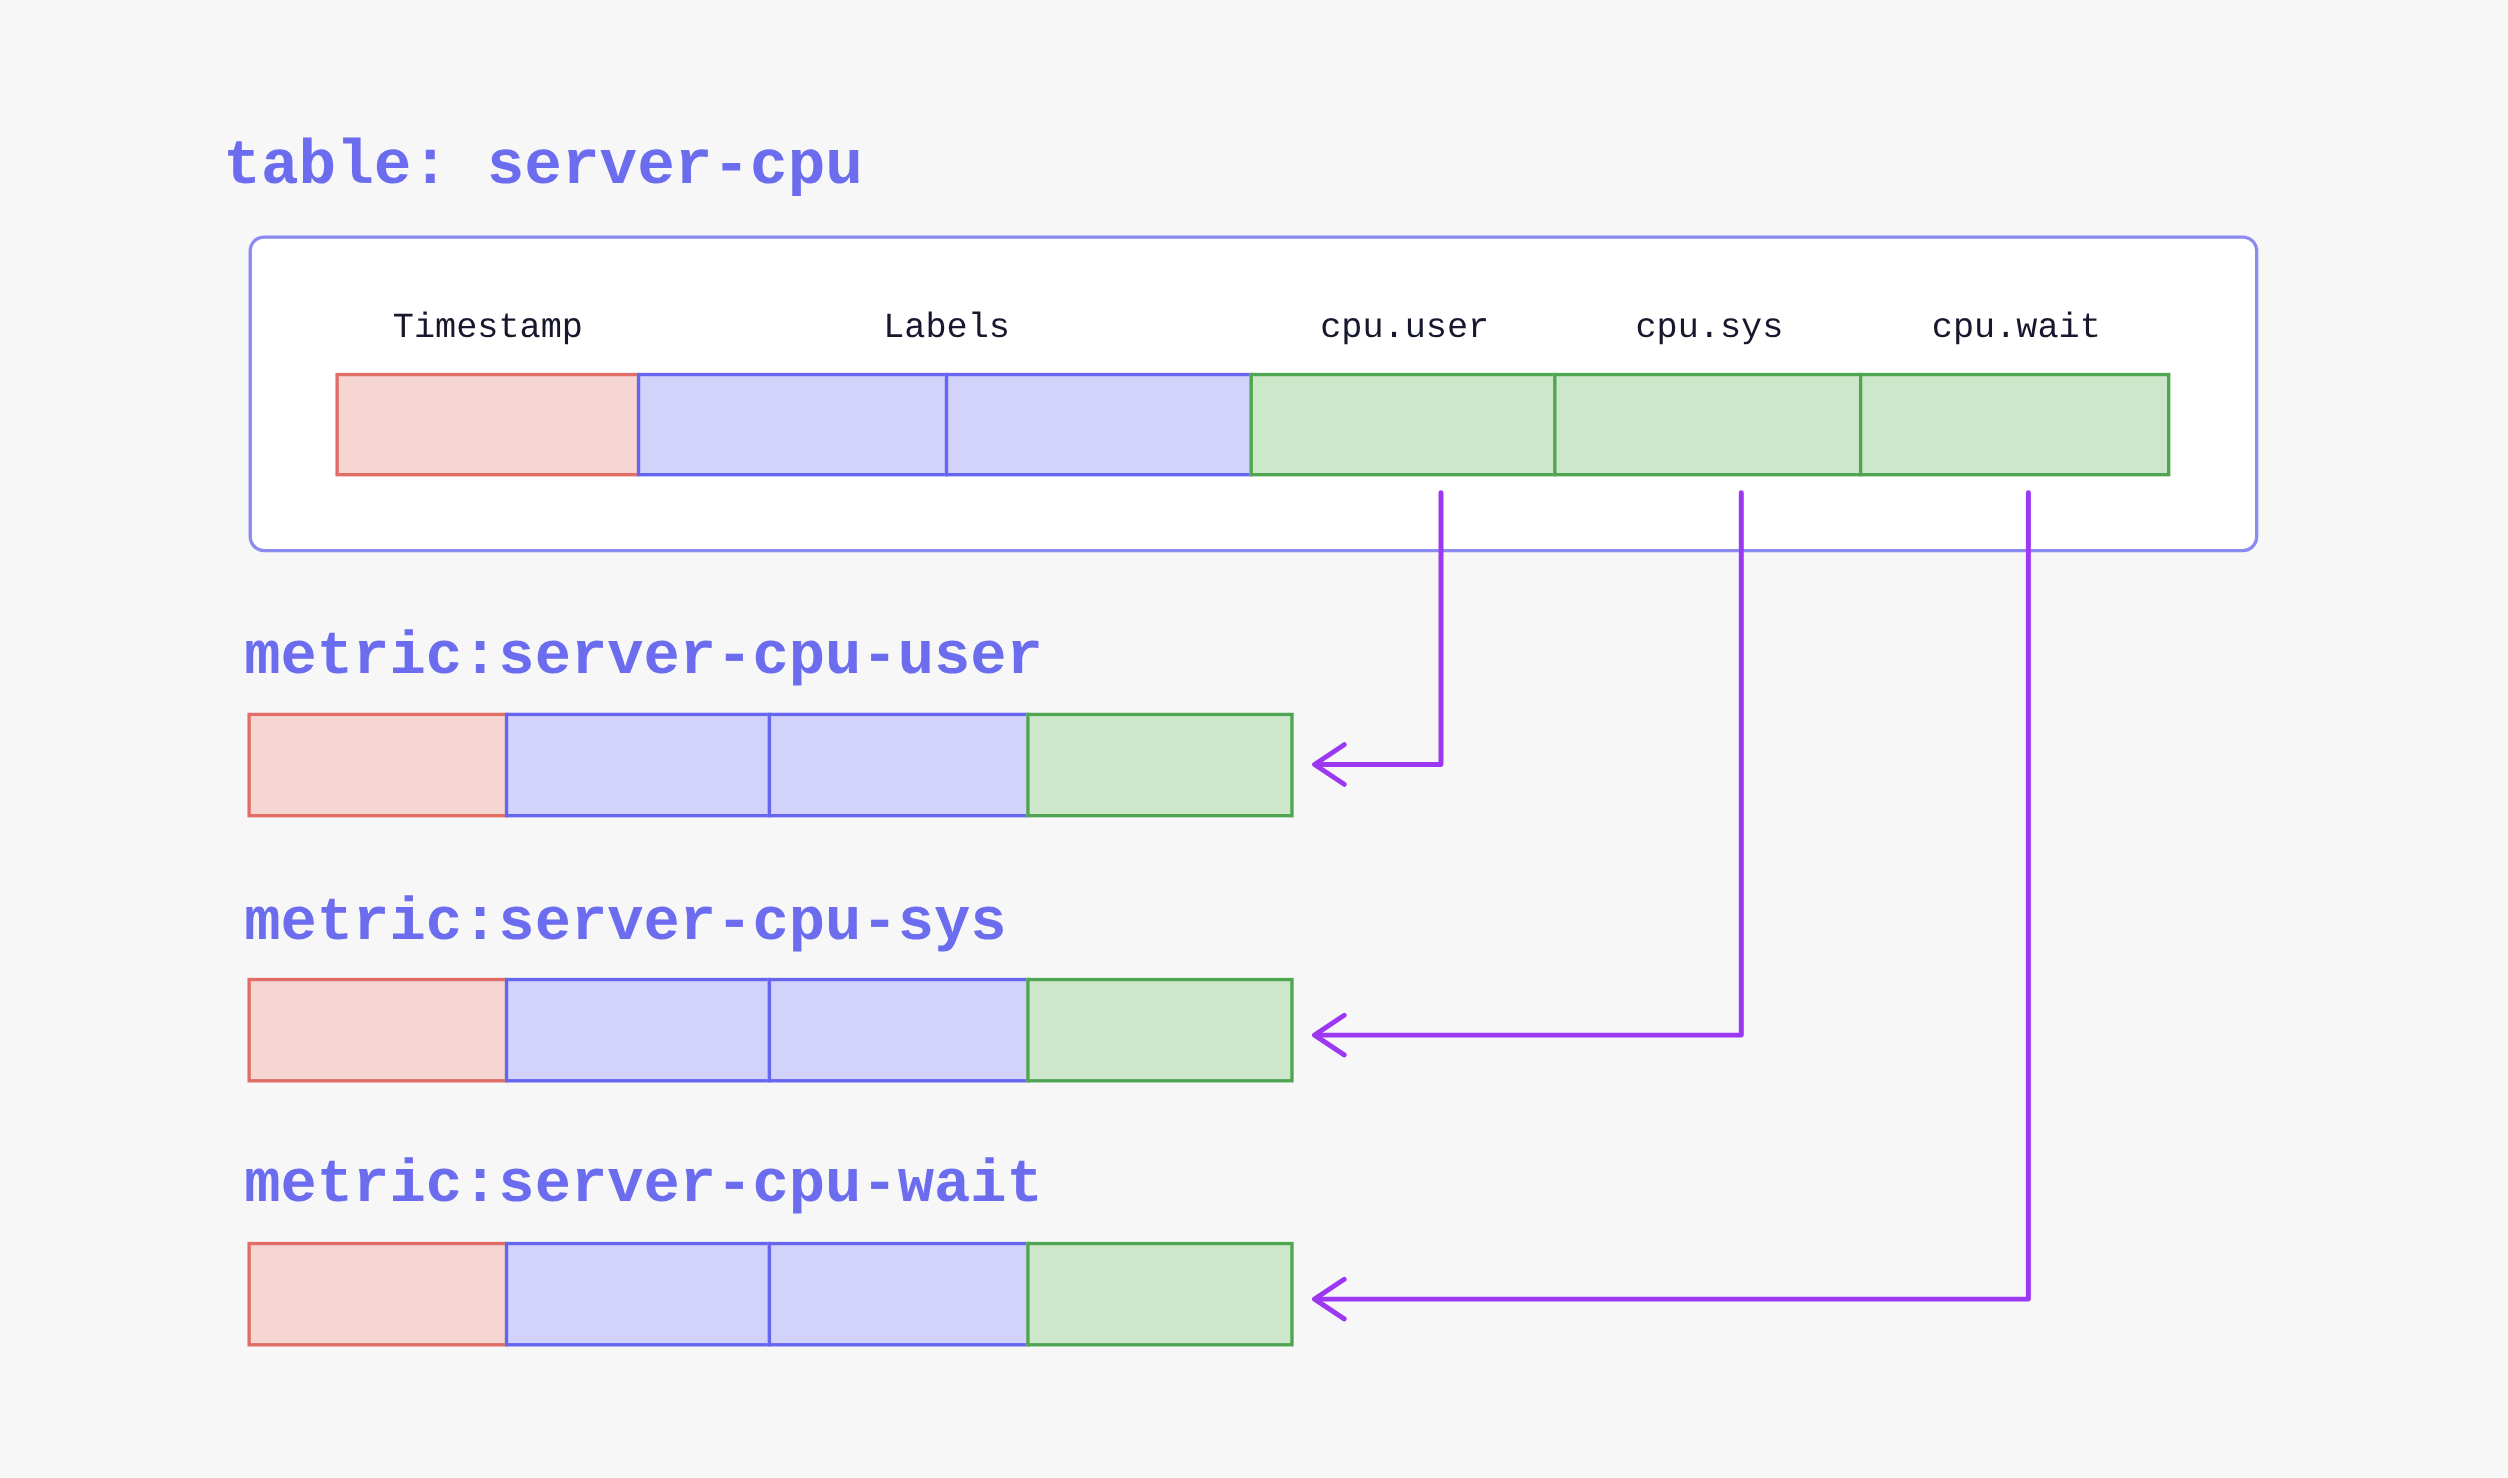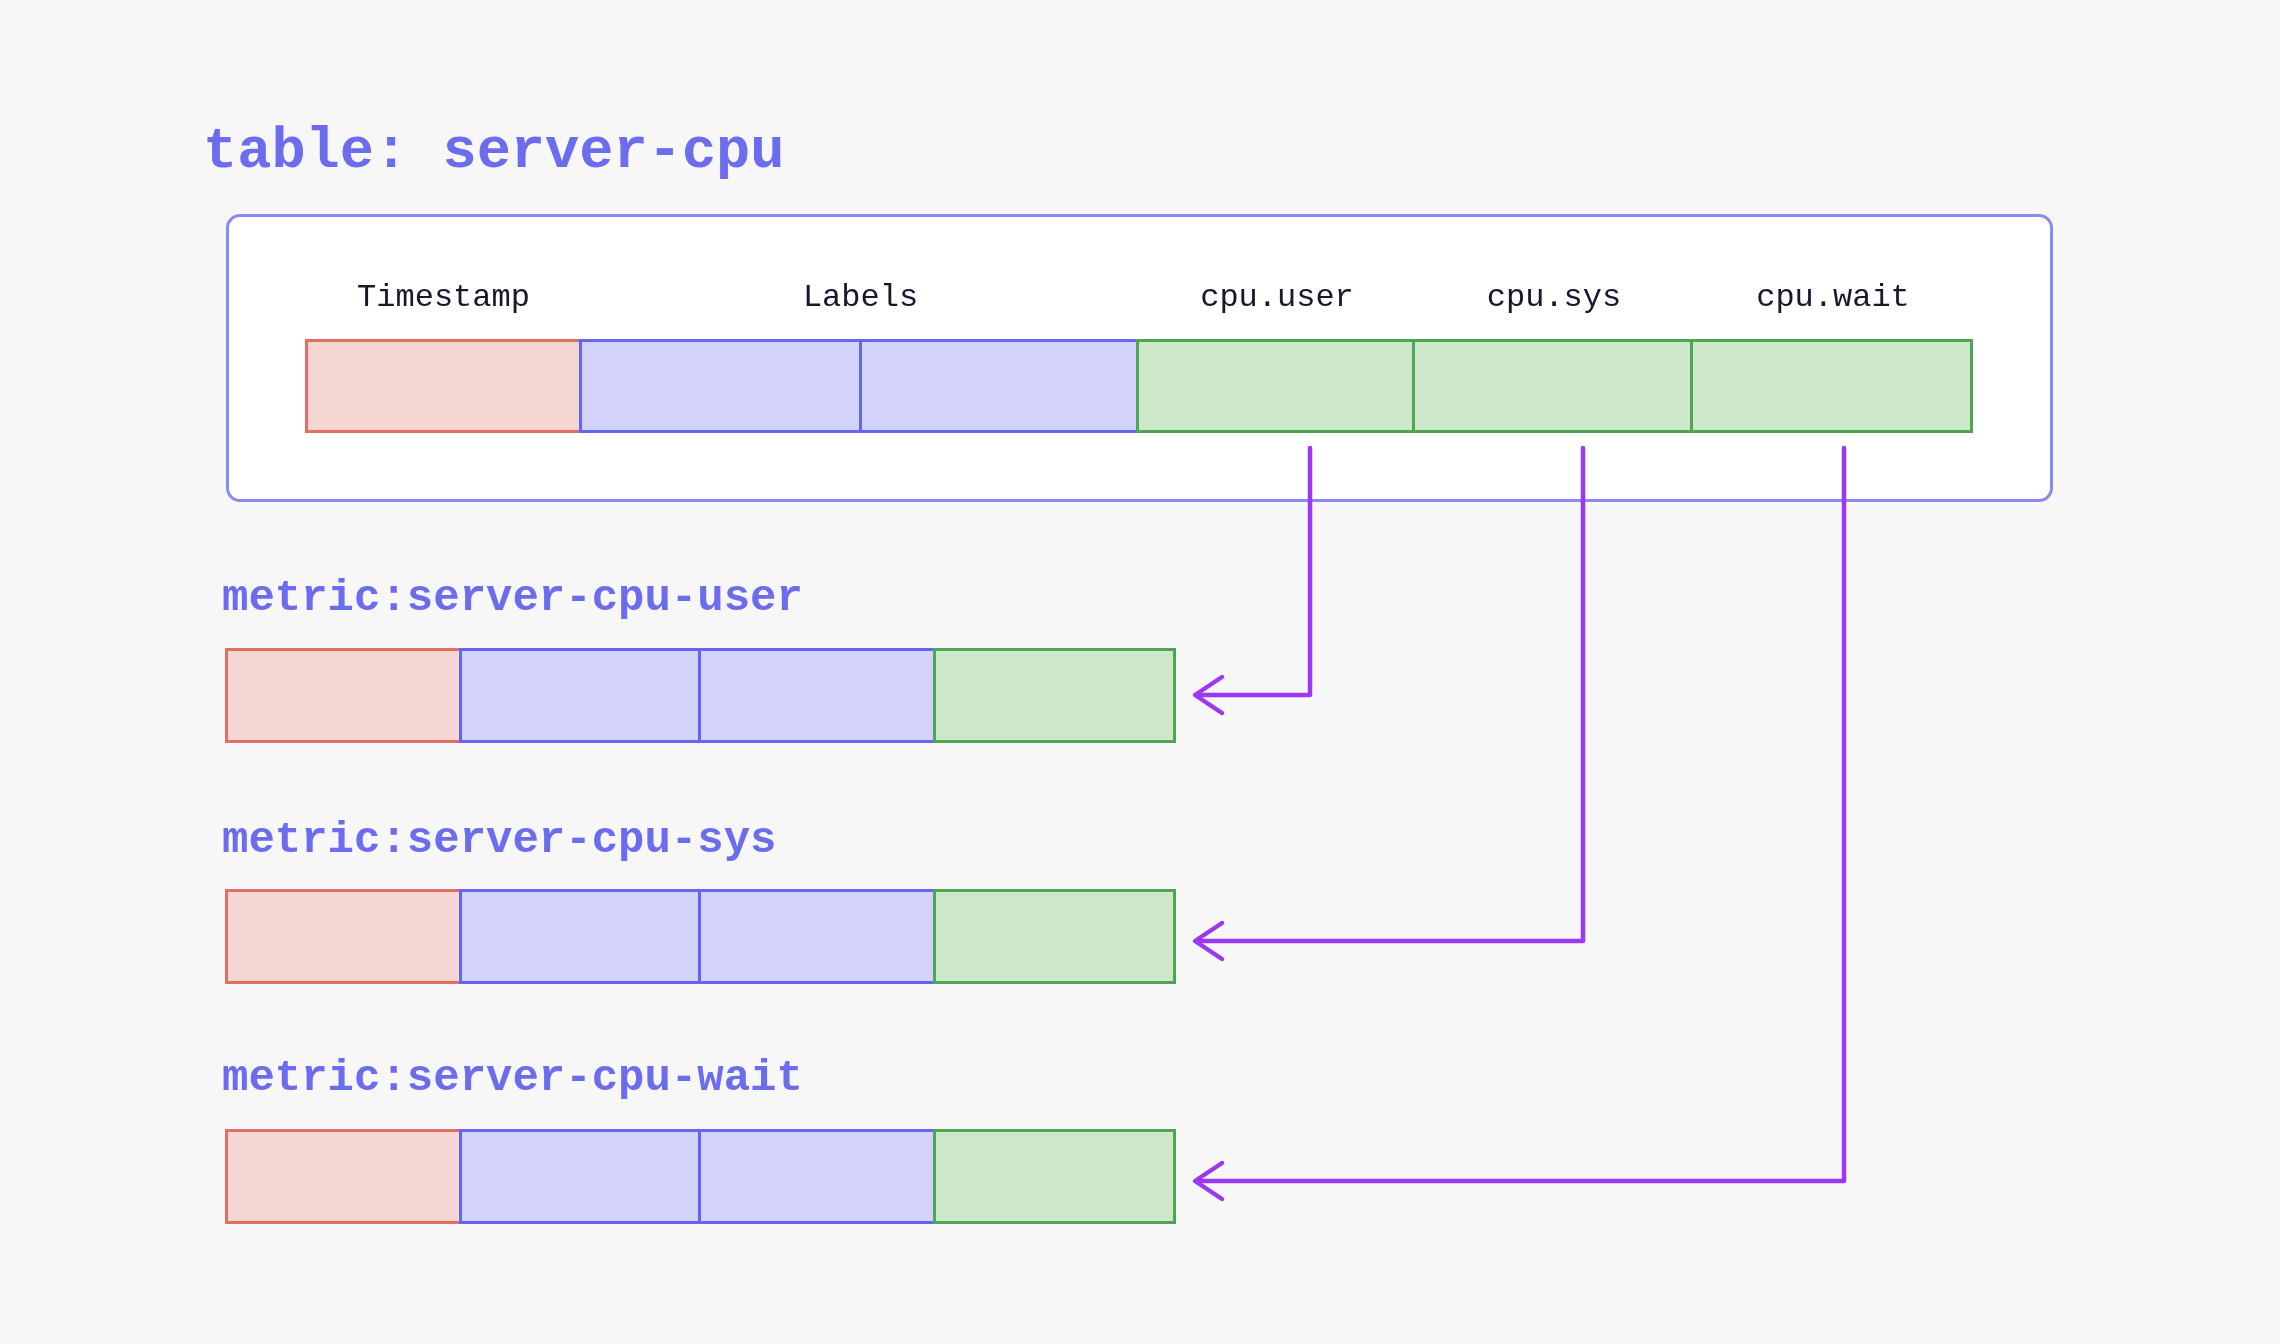--- a/index.html
+++ b/index.html
@@ -27,21 +27,21 @@
 
   
   .t-row{top:339px;height:94px;}
   .t-c1{left:305px;width:277px;}
   .t-c2{left:579px;width:283px;}
   .t-c3{left:859px;width:280px;}
   .t-c4{left:1136px;width:279px;}
   .t-c5{left:1412px;width:281px;}
   .t-c6{left:1690px;width:283px;}
 
-  .metric-label{position:absolute;left:222px;font-size:44px;line-height:52px;font-weight:bold;
+  .metric-label{position:absolute;left:222px;font-size:55px;line-height:52px;font-weight:bold;
                 color:var(--accent-text,#6c6cef);white-space:pre;}
   .ml-1{top:572px;} .ml-2{top:814px;} .ml-3{top:1052px;text-align:right;}
 
   
   .m-row1{top:648px;height:95px;}
   .m-row2{top:889px;height:95px;}
   .m-row3{top:1129px;height:95px;}
   .m-c1{left:225px;width:237px;}
   .m-c2{left:459px;width:242px;}
   .m-c3{left:698px;width:238px;}

